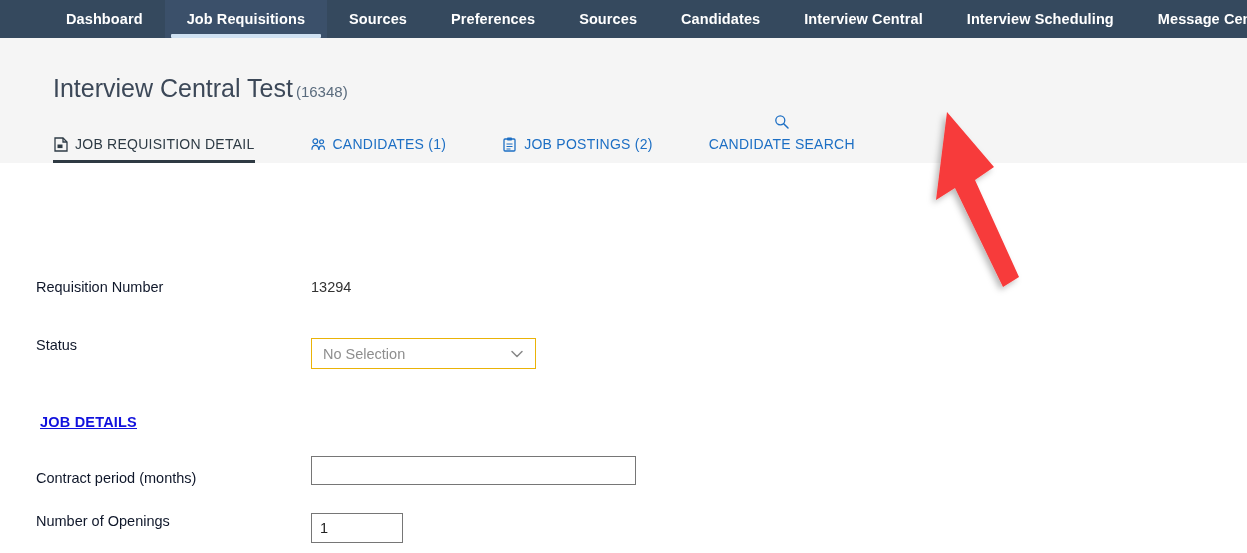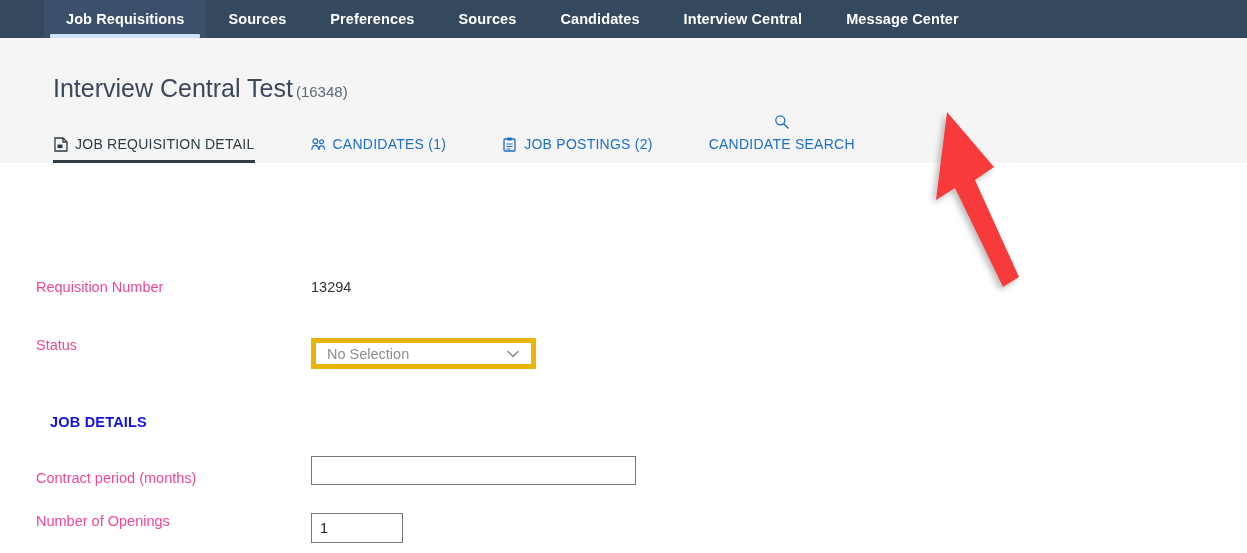--- a/index.html
+++ b/index.html
@@ -114,42 +114,42 @@
   .form-area {
     position: absolute;
     left: 0; top: 163px;
     width: 1247px;
     height: 390px;
     background: #ffffff;
   }
   .flabel {
     position: absolute;
     font-size: 14.5px;
-    color: #ec4899;
+    color: #0f172a;
     white-space: nowrap;
   }
   .fvalue {
     position: absolute;
     font-size: 14.5px;
     color: #333333;
     white-space: nowrap;
   }
   .section-head {
     position: absolute;
     font-size: 14.5px;
     font-weight: bold;
     color: #1111dd;
     letter-spacing: 0.2px;
     white-space: nowrap;
   }
 
   .select-box {
     position: absolute;
     background: #ffffff;
-    border: 5px solid #eab308;
+    border: 1px solid #eab308;
     display: flex;
     align-items: center;
     justify-content: space-between;
     padding: 0 10px 0 11px;
     font-size: 14.5px;
     color: #8e8e8e;
     cursor: pointer;
   }
   .chev {
     width: 16px; height: 16px;
@@ -171,37 +171,43 @@
     position: absolute;
     left: 0; top: 0;
     width: 1247px; height: 553px;
     pointer-events: none;
   }
 </style>
 </head>
 <body>
 
 <div class="topnav">
+  <div class="nav-item">
+      <span>Dashboard</span>
+    </div>
   <div class="nav-item active">
       <span>Job Requisitions</span>
     </div>
   <div class="nav-item">
       <span>Sources</span>
     </div>
   <div class="nav-item">
       <span>Preferences</span>
     </div>
   <div class="nav-item">
       <span>Sources</span>
     </div>
   <div class="nav-item">
       <span>Candidates</span>
     </div>
   <div class="nav-item">
       <span>Interview Central</span>
+    </div>
+  <div class="nav-item">
+      <span>Interview Scheduling</span>
     </div>
   <div class="nav-item">
       <span>Message Center</span>
     </div>
 </div>
 
 <div class="header-band">
 
   <div class="page-title">
     <span>Interview Central Test</span><span class="reqno">(16348)</span>
@@ -262,21 +268,21 @@
   <div class="fvalue" style="left:311px; top:116px;text-align:center;">13294</div>
 
   <div class="flabel" style="left:36px; top:174px;">Status</div>
   <div class="select-box" style="left:311px; top:175px; width:225px; height:31px;">
     <span>No Selection</span>
     <svg class="chev" viewBox="0 0 16 16">
       <path d="M3 5.5 L8 10.5 L13 5.5" fill="none" stroke="#888888" stroke-width="1.5" stroke-linecap="round" stroke-linejoin="round"></path>
     </svg>
   </div>
 
-  <div class="section-head" style="left:50px; top:251px;">JOB DETAILS</div>
+  <div class="section-head" style="left:40px; top:251px;text-decoration:underline;">JOB DETAILS</div>
 
   <div class="flabel" style="left:36px; top:307px;">Contract period (months)</div>
   <input class="text-input" style="left: 311px; top: 293px; width: 325px; height: 29px;" value="">
 
   <div class="flabel" style="left:36px; top:350px;">Number of Openings</div>
   <input class="text-input" style="left: 311px; top: 350px; width: 92px; height: 30px;" value="1">
 
 </div>
 
 <svg class="arrow-layer" viewBox="0 0 1247 553">

